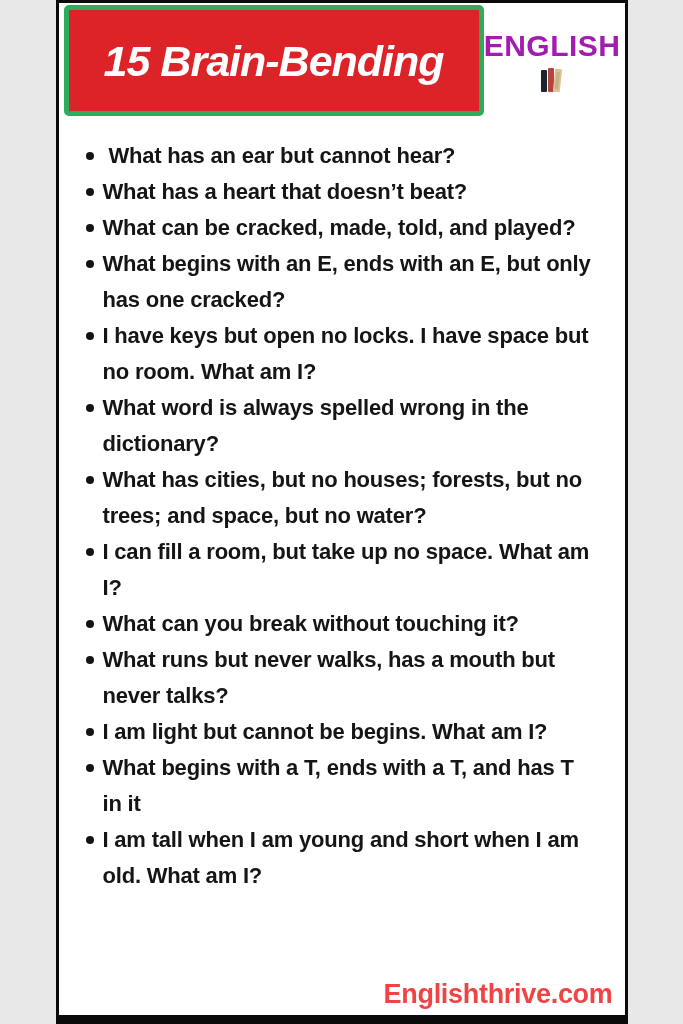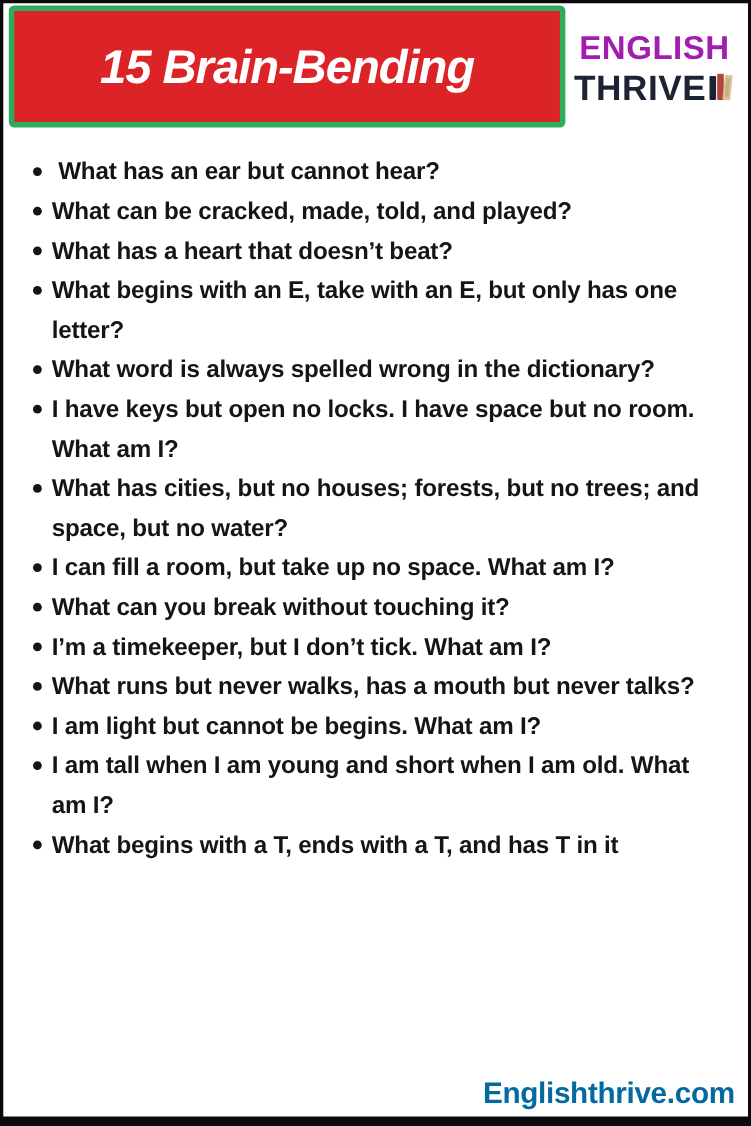--- a/index.html
+++ b/index.html
@@ -1,19 +1,19 @@
 <!DOCTYPE html>
 <html><head>
 <meta charset="utf-8">
 <style>
   html, body { margin: 0; padding: 0; background: #e8e8e8; }
   * { box-sizing: border-box; }
   .page {
     position: relative;
-    width: 683px;
+    width: 572px;
     height: 1024px;
     margin: 0 auto;
     background: #ffffff;
     border: 3px solid #0a0a0a;
     border-bottom-width: 9px;
     font-family: "Liberation Sans", sans-serif;
     overflow: hidden;
   }
 
   
@@ -97,39 +97,38 @@
     line-height: 36px;
     white-space: pre-wrap;
     letter-spacing: -0.2px;
   }
 
   
   .footer-site {
     position: absolute;
     right: 12px;
     bottom: 5px;
-    color: #0369a1;
+    color: #ef4444;
     font-weight: bold;
     font-size: 27px;
     letter-spacing: -0.3px;
   }
 </style>
 </head>
 <body>
 
 <div class="page">
 
   <div class="header-row">
     <div class="title-box">
       <div class="title-line">15 Brain-Bending</div>
     </div>
     <div class="brand-logo">
       <div class="logo-english">ENGLISH</div>
       <div class="logo-thrive-row">
-        <span class="logo-thrive">THRIVE</span>
         <span class="books-icon">
           <svg width="24" height="28" viewBox="0 0 24 28" aria-hidden="true">
             <rect x="1" y="4" width="6" height="22" rx="1" fill="#1c2333"></rect>
             <rect x="8" y="2" width="6" height="24" rx="1" fill="#b5443f"></rect>
             <rect x="14" y="3" width="7" height="23" rx="1" fill="#d9c49a" transform="rotate(6 17 14)"></rect>
             <rect x="15.6" y="6" width="3.6" height="17" fill="#c9b184" transform="rotate(6 17 14)"></rect>
           </svg>
         </span>
       </div>
     </div>
@@ -137,80 +136,76 @@
 
   <ul class="riddle-list">
 
       <li class="riddle-item">
         <span class="bullet-dot"></span>
         <span class="riddle-text"> What has an ear but cannot hear?</span>
       </li>
 
       <li class="riddle-item">
         <span class="bullet-dot"></span>
+        <span class="riddle-text">What has a heart that doesn’t beat?</span>
+      </li>
+
+      <li class="riddle-item">
+        <span class="bullet-dot"></span>
         <span class="riddle-text">What can be cracked, made, told, and played?</span>
       </li>
 
       <li class="riddle-item">
         <span class="bullet-dot"></span>
-        <span class="riddle-text">What has a heart that doesn’t beat?</span>
-      </li>
-
-      <li class="riddle-item">
-        <span class="bullet-dot"></span>
-        <span class="riddle-text">What begins with an E, take with an E, but only has one letter?</span>
+        <span class="riddle-text">What begins with an E, ends with an E, but only has one cracked?</span>
+      </li>
+
+      <li class="riddle-item">
+        <span class="bullet-dot"></span>
+        <span class="riddle-text">I have keys but open no locks. I have space but no room. What am I?</span>
       </li>
 
       <li class="riddle-item">
         <span class="bullet-dot"></span>
         <span class="riddle-text">What word is always spelled wrong in the dictionary?</span>
       </li>
 
       <li class="riddle-item">
         <span class="bullet-dot"></span>
-        <span class="riddle-text">I have keys but open no locks. I have space but no room. What am I?</span>
-      </li>
-
-      <li class="riddle-item">
-        <span class="bullet-dot"></span>
         <span class="riddle-text">What has cities, but no houses; forests, but no trees; and space, but no water?</span>
       </li>
 
       <li class="riddle-item">
         <span class="bullet-dot"></span>
         <span class="riddle-text">I can fill a room, but take up no space. What am I?</span>
       </li>
 
       <li class="riddle-item">
         <span class="bullet-dot"></span>
         <span class="riddle-text">What can you break without touching it?</span>
       </li>
 
-      <li class="riddle-item">
-        <span class="bullet-dot"></span>
-        <span class="riddle-text">I’m a timekeeper, but I don’t tick. What am I?</span>
-      </li>
 
       <li class="riddle-item">
         <span class="bullet-dot"></span>
         <span class="riddle-text">What runs but never walks, has a mouth but never talks?</span>
       </li>
 
 
       <li class="riddle-item">
         <span class="bullet-dot"></span>
         <span class="riddle-text">I am light but cannot be begins. What am I?</span>
       </li>
 
       <li class="riddle-item">
         <span class="bullet-dot"></span>
+        <span class="riddle-text">What begins with a T, ends with a T, and has T in it</span>
+      </li>
+
+      <li class="riddle-item">
+        <span class="bullet-dot"></span>
         <span class="riddle-text">I am tall when I am young and short when I am old. What am I?</span>
       </li>
-
-      <li class="riddle-item">
-        <span class="bullet-dot"></span>
-        <span class="riddle-text">What begins with a T, ends with a T, and has T in it</span>
-      </li>
     </ul>
 
   <div class="footer-site">Englishthrive.com</div>
 
 </div>
 
 </body></html>

